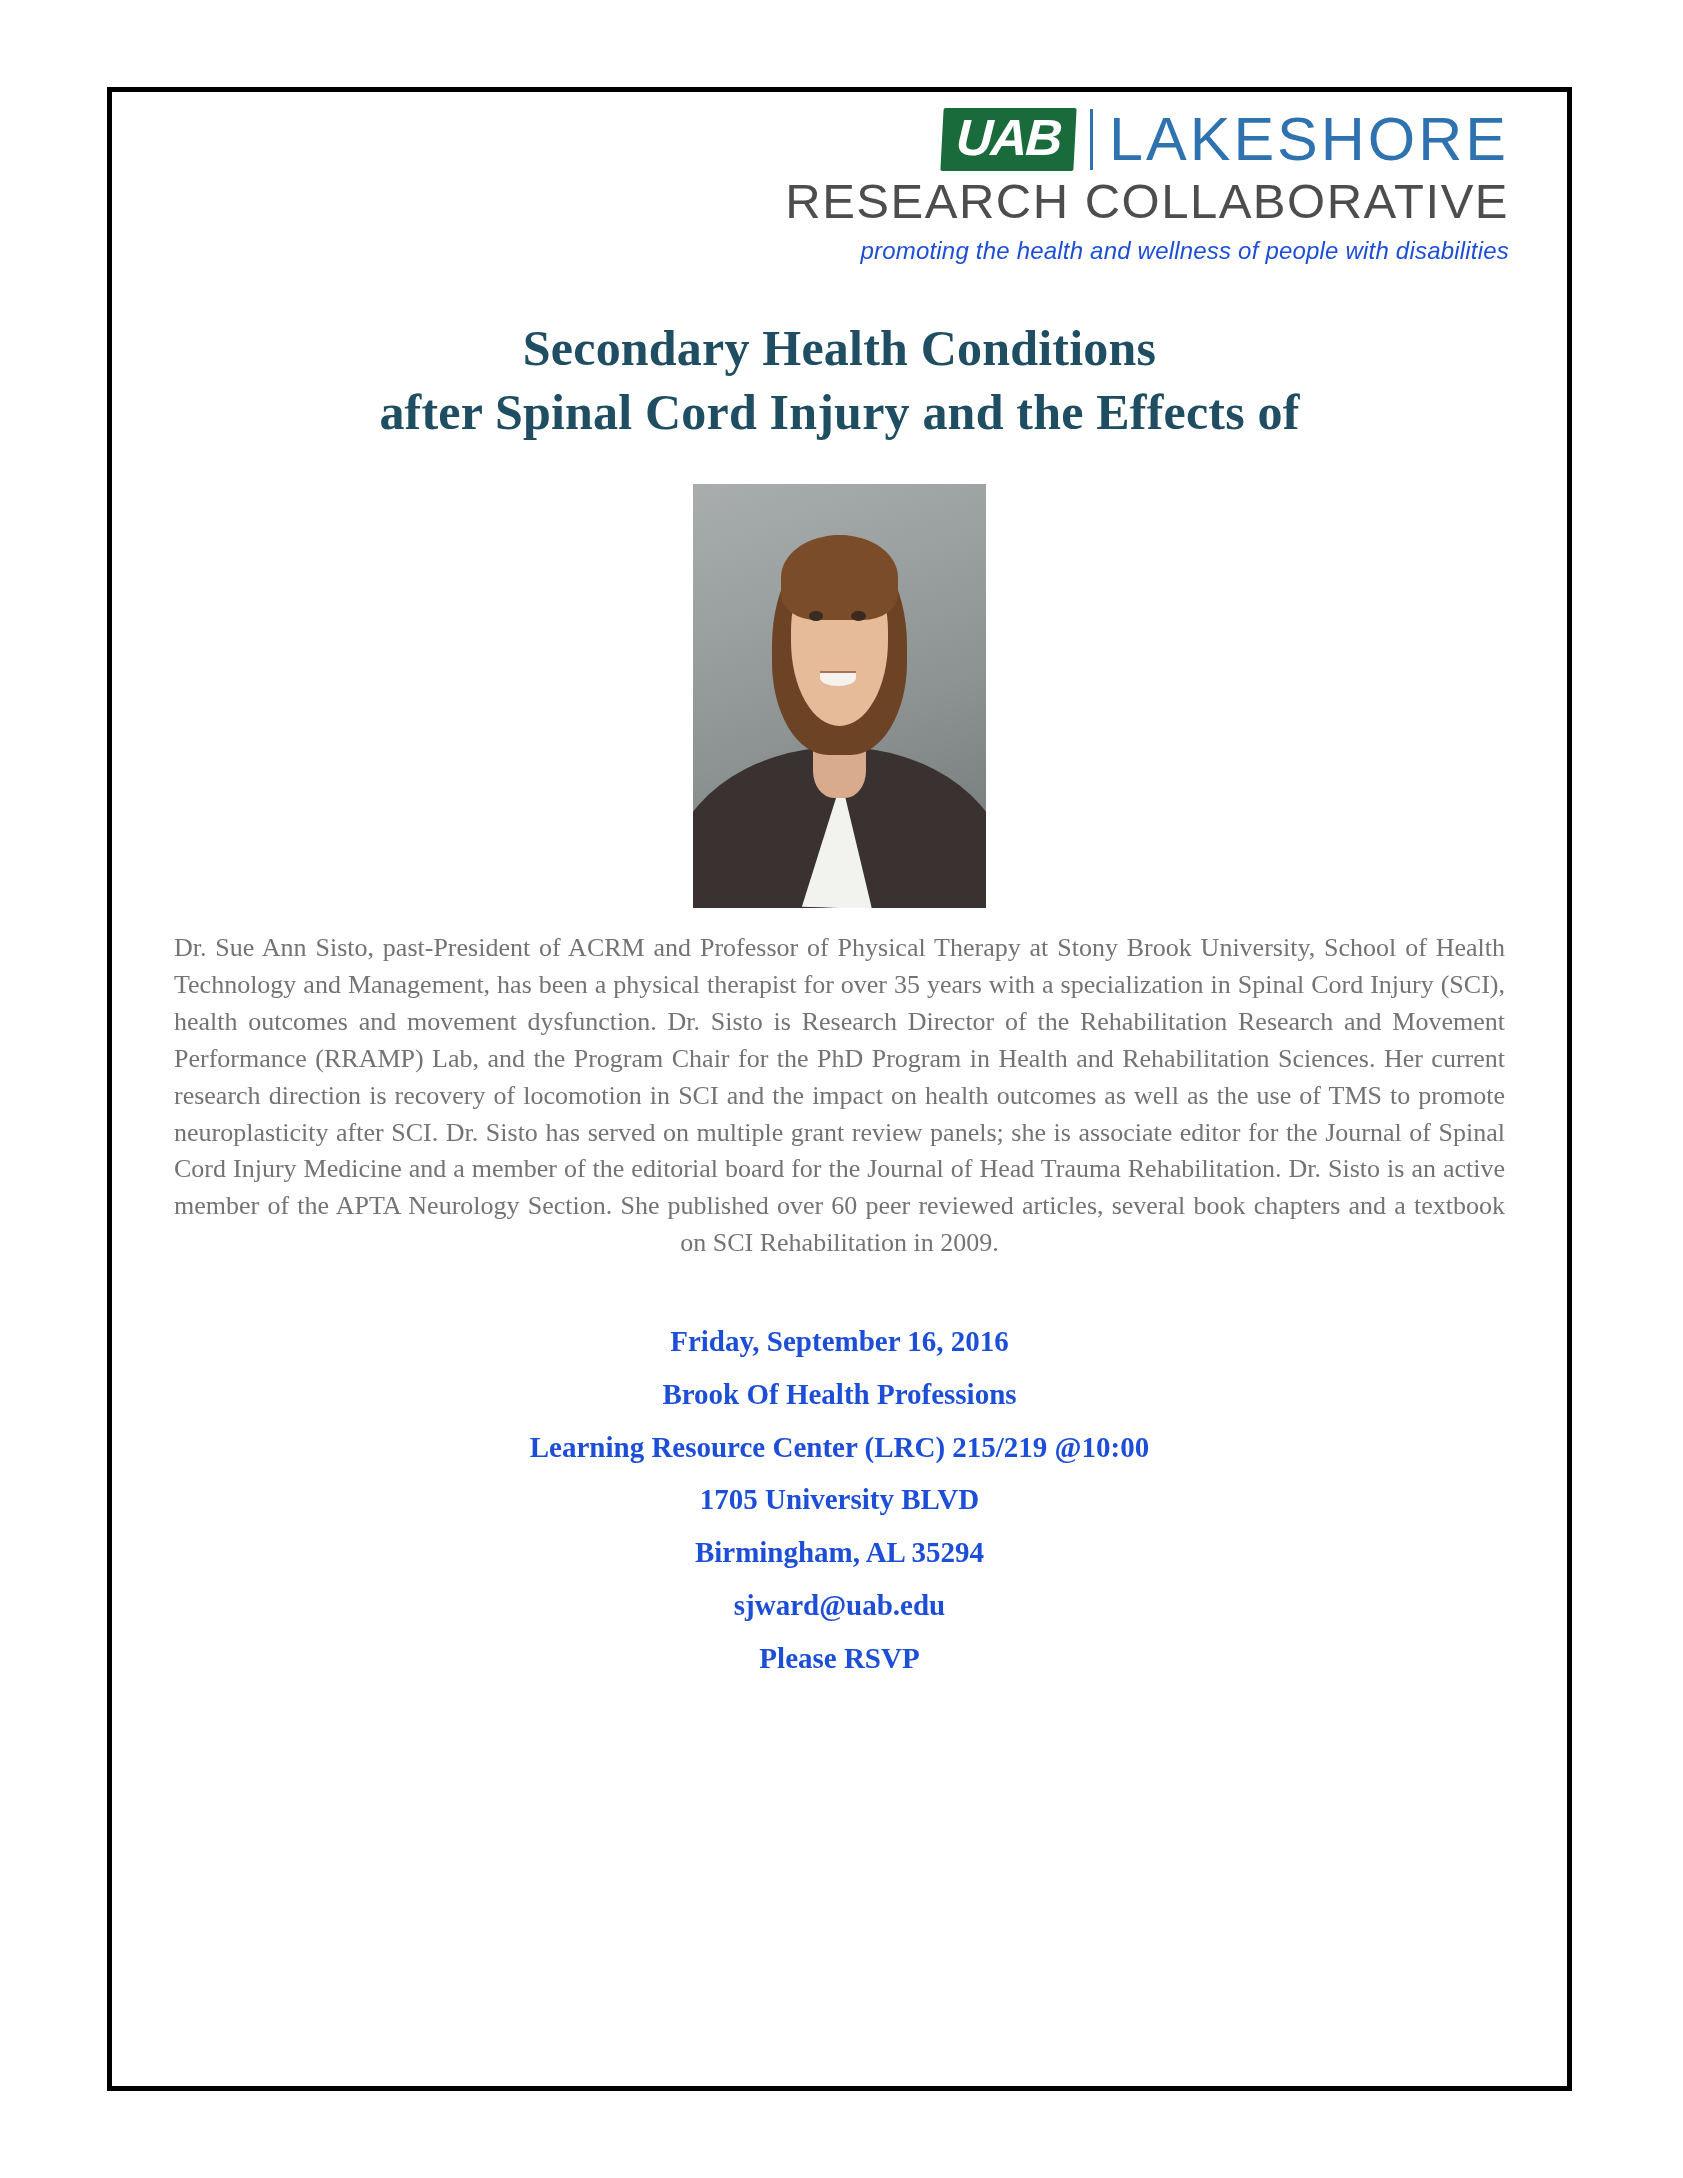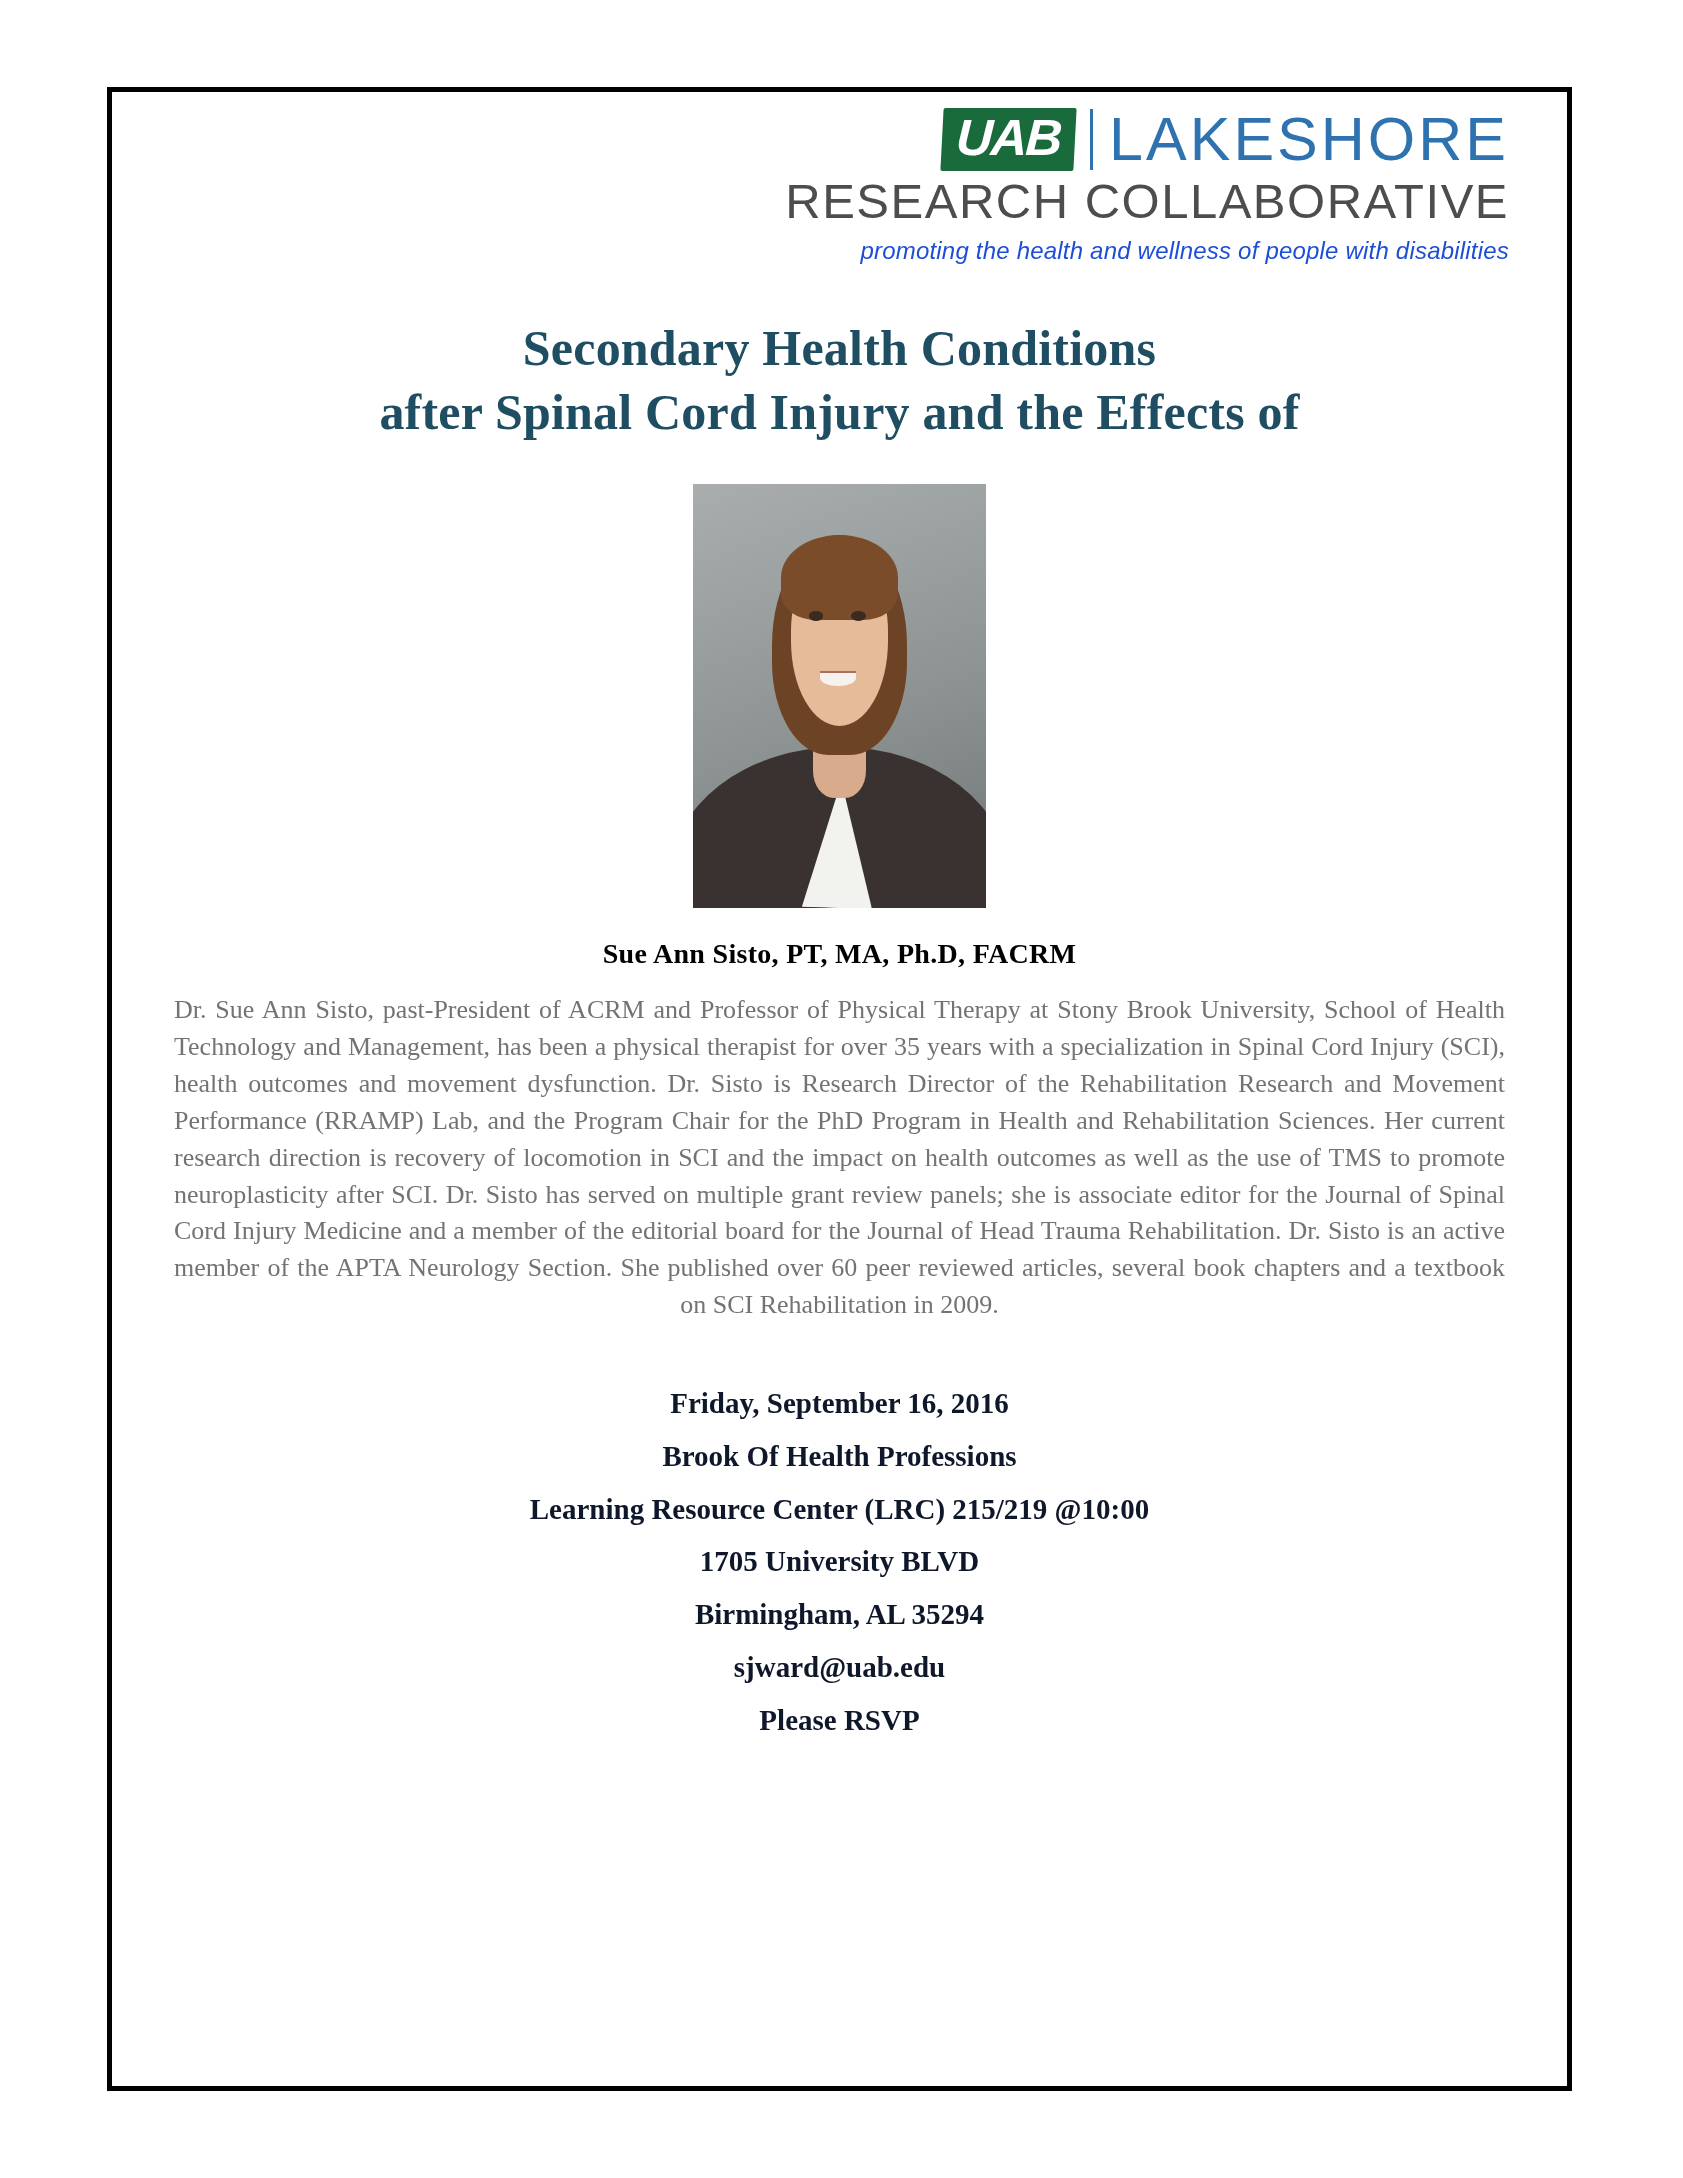--- a/index.html
+++ b/index.html
@@ -230,21 +230,21 @@
     hyphens: auto;
   }
 
   
   .details {
     margin-top: 53px;
     text-align: center;
     font-family: "Liberation Serif", serif;
     font-weight: 700;
     font-size: 29px;
-    color: #0f172a;
+    color: #1d4ed8;
     line-height: 1.82;
   }
   .details div { display: block; }
 </style>
 </head>
 <body>
 
 <div class="page">
   <div class="flyer-border">
     <div class="inner">
@@ -272,21 +272,20 @@
           <div class="ph-neck"></div>
           <div class="ph-hair-back"></div>
           <div class="ph-face"></div>
           <div class="ph-hair-top"></div>
           <div class="ph-eye-l"></div>
           <div class="ph-eye-r"></div>
           <div class="ph-mouth"></div>
         </div>
       </div>
 
-      <div class="speaker-name">Sue Ann Sisto, PT, MA, Ph.D, FACRM</div>
 
       <p class="bio">Dr. Sue Ann Sisto, past-President of ACRM and Professor of Physical Therapy at Stony Brook University, School of Health Technology and Management, has been a physical therapist for over 35 years with a specialization in Spinal Cord Injury (SCI), health outcomes and movement dysfunction. Dr. Sisto is Research Director of the Rehabilitation Research and Movement Performance (RRAMP) Lab, and the Program Chair for the PhD Program in Health and Rehabilitation Sciences. Her current research direction is recovery of locomotion in SCI and the impact on health outcomes as well as the use of TMS to promote neuroplasticity after SCI. Dr. Sisto has served on multiple grant review panels; she is associate editor for the Journal of Spinal Cord Injury Medicine and a member of the editorial board for the Journal of Head Trauma Rehabilitation.  Dr. Sisto is an active member of the APTA Neurology Section.  She published over 60 peer reviewed articles, several book chapters and a textbook on SCI Rehabilitation in 2009.</p>
 
       <div class="details">
         <div>Friday, September 16, 2016</div>
         <div>Brook Of Health Professions</div>
         <div>Learning Resource Center (LRC)  215/219 @10:00</div>
         <div>1705 University BLVD</div>
         <div>Birmingham, AL 35294</div>
         <div>sjward@uab.edu</div>

